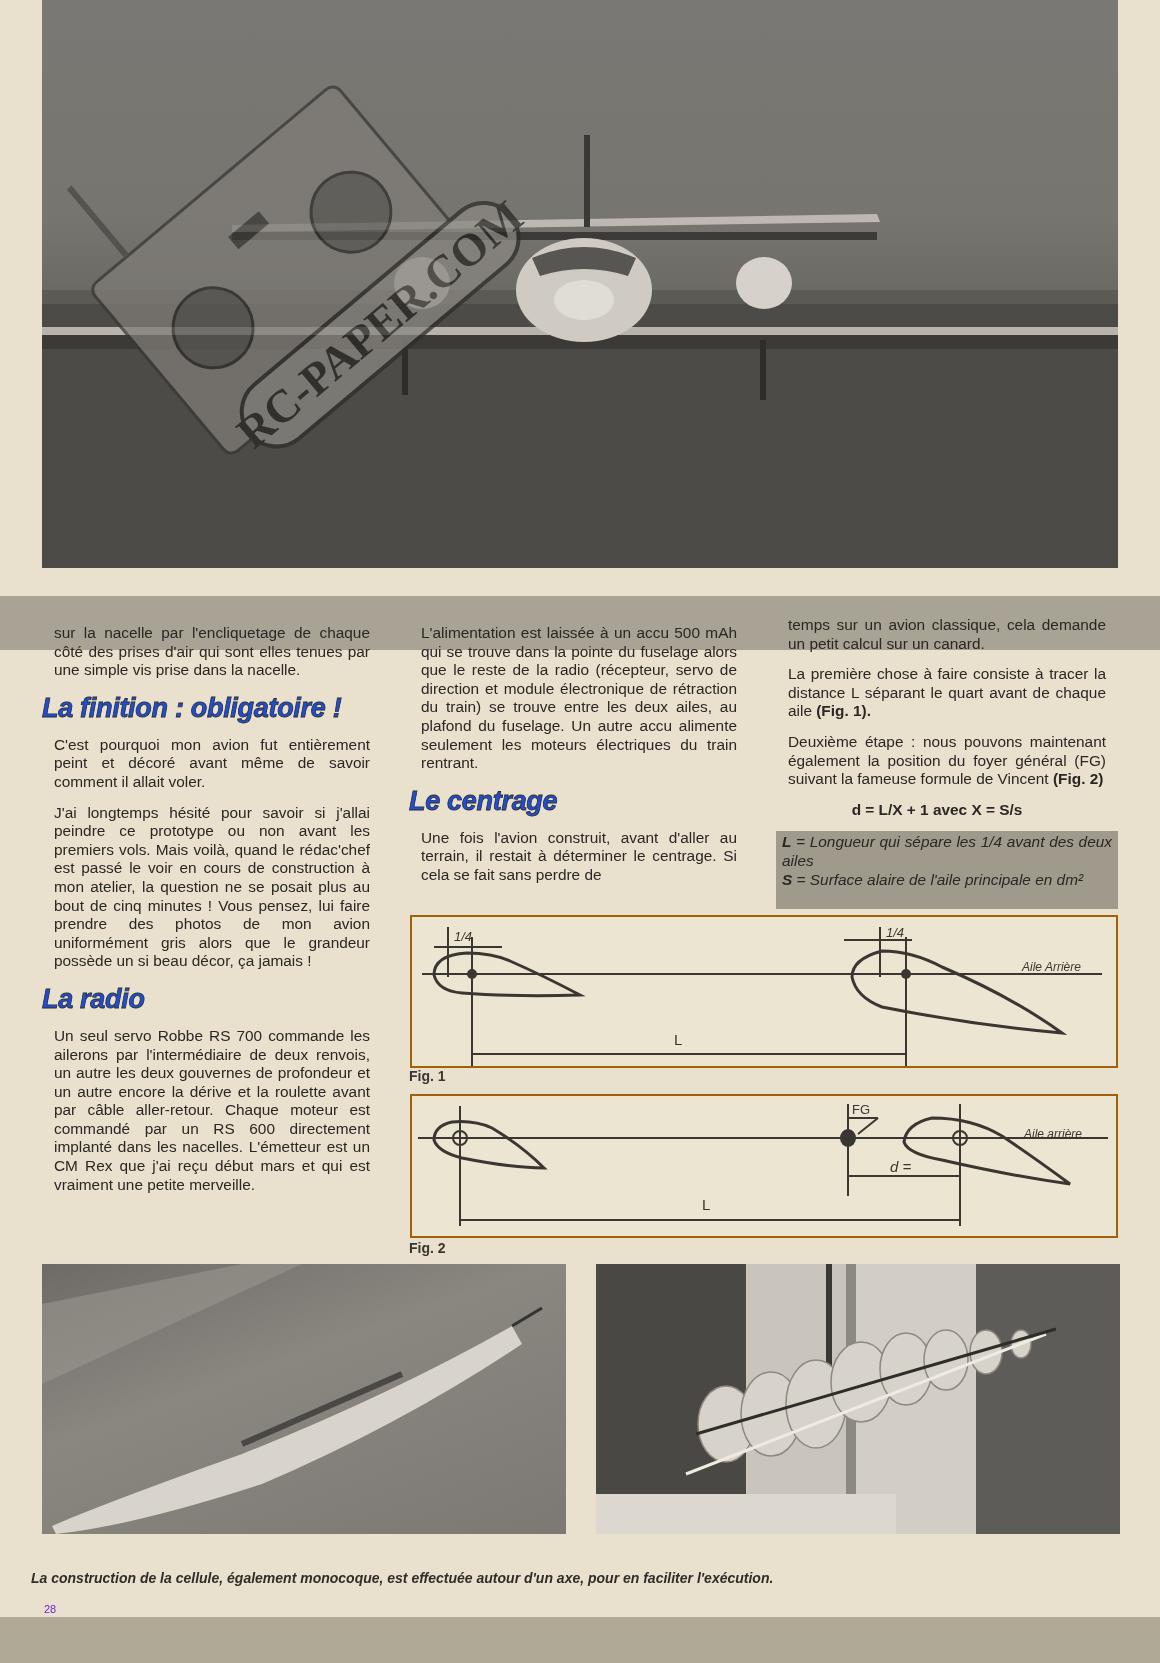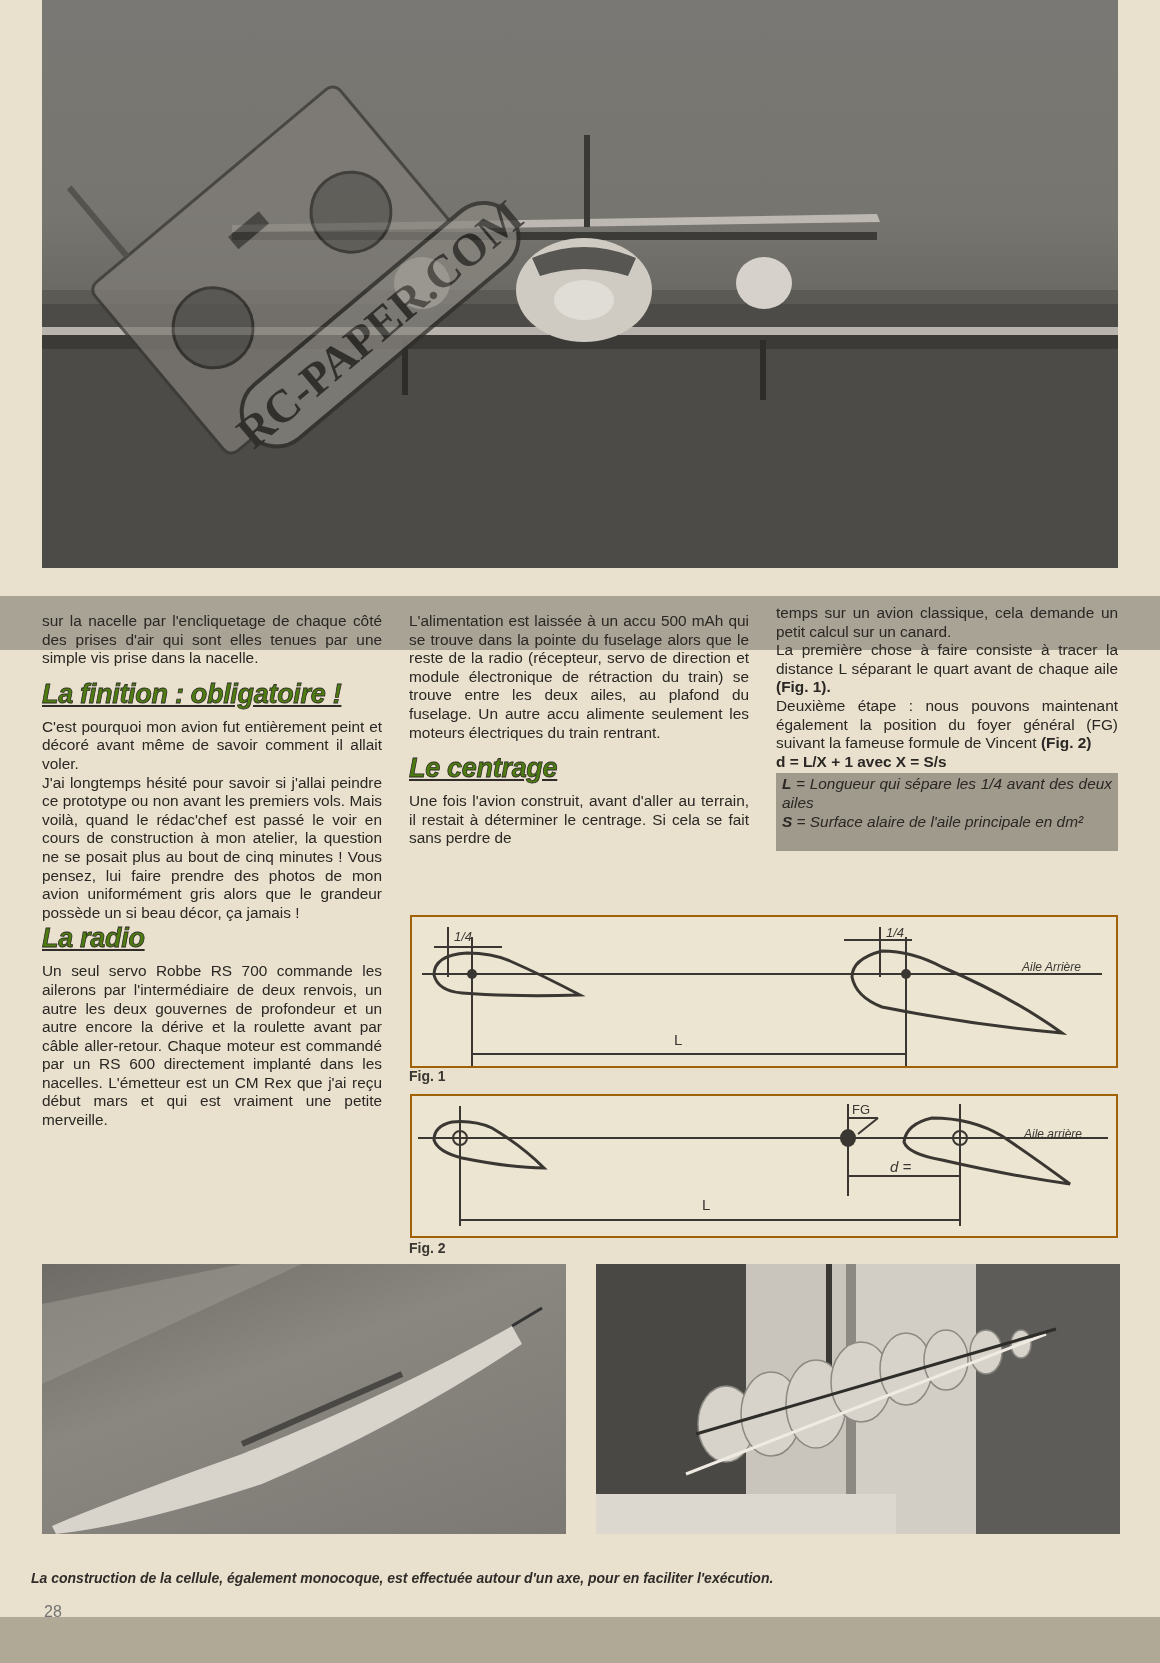--- a/index.html
+++ b/index.html
@@ -17,38 +17,37 @@
   }
   .band {
     left:0; width:1160px; background:#a8a395;
   }
   .band-top { top:596px; height:54px; }
   .band-bottom { top:1617px; height:46px; background:#b0a996; }
   .col {
     position:absolute; font-size:15.4px; line-height:18.6px; color:#2a2724;
     text-align:justify;
   }
-  .col p { margin:0; }
+  .col p { margin:12px; }
   .heading {
     font-family:"Liberation Sans", sans-serif; font-weight:900; font-style:italic;
-    font-size:27px; line-height:32px; color:#4d7c0f; letter-spacing:-0.3px;
+    font-size:27px; line-height:32px; color:#1d4ed8; letter-spacing:-0.3px;
     margin:10px 0 8px 0;
-    text-decoration:underline;
     -webkit-text-stroke:0.8px #2f2c29;
   }
-  .formula { font-weight:bold; text-align:left; padding-right:20px; }
+  .formula { font-weight:bold; text-align:center; padding-right:20px; }
   .legend-box {
     background:#a09a8c; font-style:italic; padding:2px 6px 20px 6px; margin-top:2px;
   }
   .figbox { border:2px solid #a16207; background:#ece5d2; }
   .figlabel { font-weight:bold; font-size:14px; color:#3a3632; }
   .caption {
     left:31px; top:1570px; font-size:14px; font-weight:bold; font-style:italic; color:#2f2c29;
   }
-  .pagenum { left:44px; top:1603px; font-size:16px; color:#737373; }
+  .pagenum { left:44px; top:1603px; font-size:11px; color:#6d28d9; }
   .photo-bl { left:42px; top:1264px; width:524px; height:270px; background:linear-gradient(160deg,#6e6b66 0%,#8a8680 40%,#7c7873 100%); overflow:hidden; }
   .photo-br { left:596px; top:1264px; width:524px; height:270px; background:#8c8882; overflow:hidden; }
 </style>
 </head>
 <body>
 
 <div class="abs photo-top">
   <svg width="1076" height="568" viewBox="0 0 1076 568">
     <rect x="0" y="300" width="1076" height="268" fill="#4d4b47"></rect>
     <rect x="0" y="290" width="1076" height="14" fill="#5c5a55"></rect>

